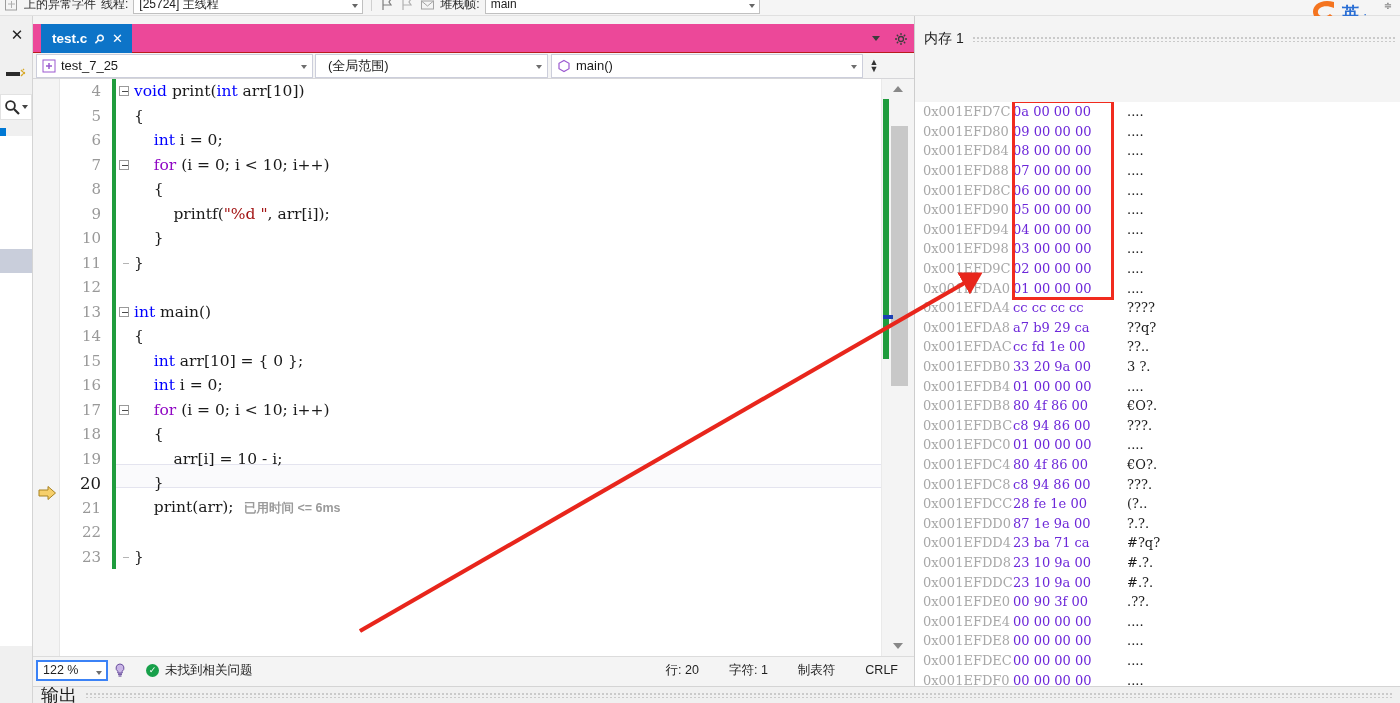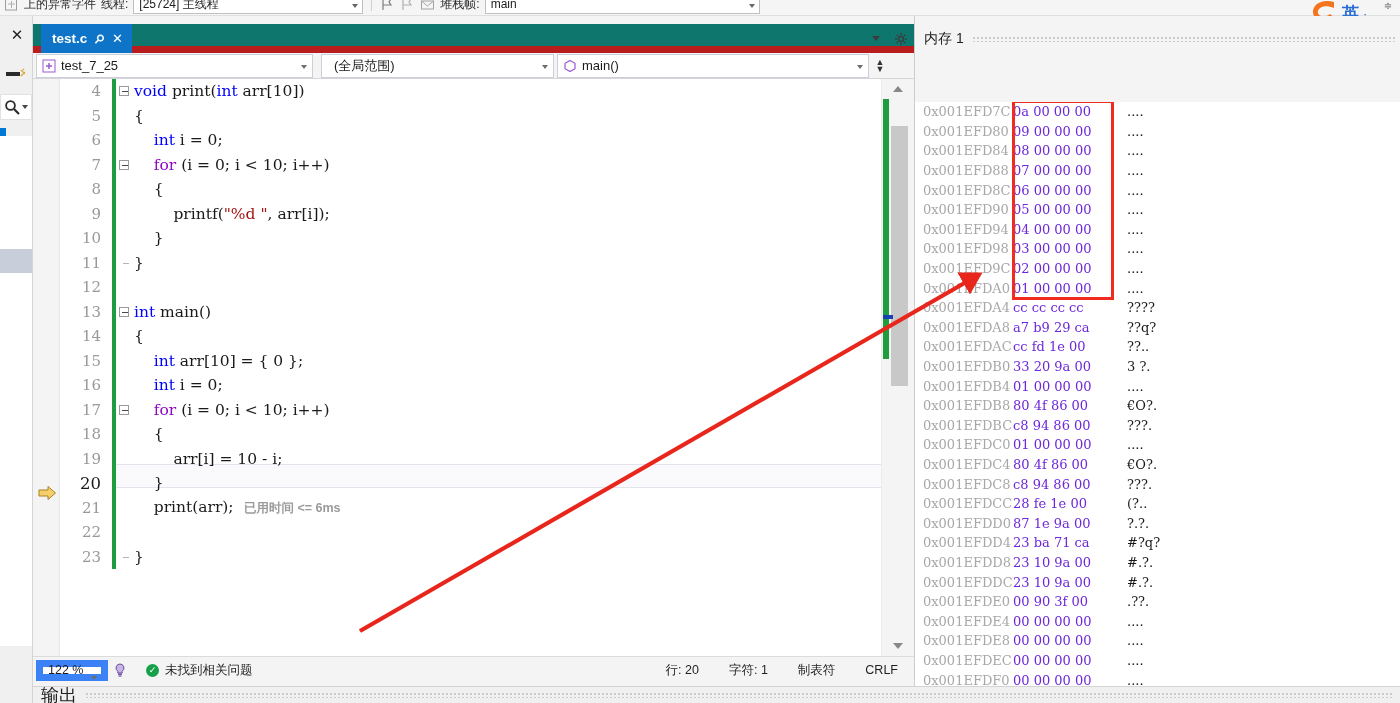--- a/index.html
+++ b/index.html
@@ -98,21 +98,21 @@
 
   
   .editor-pane {
     position: absolute; left: 33px; top: 16px; width: 881px; height: 670px;
     background: #f4f4f4;
   }
 
   
   .tabstrip {
     position: absolute; left: 0; top: 8px; width: 881px; height: 29px;
-    background: #0f766e; border-bottom: 7px solid #b91c1c;
+    background: #ec4899; border-bottom: 1px solid #b91c1c;
   }
   .tab {
     position: absolute; left: 8px; top: 0; height: 29px;
     background: #0d74c8; color: #ffffff;
     display: flex; align-items: center; gap: 8px;
     padding: 0 9px 0 11px; font-size: 13.5px; font-weight: 700;
   }
   .tab-pin { font-size: 12px; opacity: .95; transform: rotate(45deg); display:inline-block;}
   .tab-close { font-size: 13px; font-weight: 400; }
   .tabstrip-right {
@@ -135,21 +135,21 @@
     height: 24px; background: #ffffff; border: 1px solid #cccedb;
     display: flex; align-items: center; gap: 5px;
     padding: 0 16px 0 5px; position: relative; font-size: 13px; color: #1a1a1a;
   }
   .nav-combo:after {
     content: ""; position: absolute; right: 5px; top: 10px;
     border-left: 3px solid transparent; border-right: 3px solid transparent;
     border-top: 4px solid #6d6d6d;
   }
   .nc-1 { width: 277px; margin-left: 3px; }
-  .nc-2 { width: 233px; margin-left: 8px; justify-content: flex-start; padding-left: 12px;}
+  .nc-2 { width: 233px; margin-left: 2px; justify-content: flex-start; padding-left: 12px;}
   .nc-3 { width: 312px; margin-left: 3px; }
   .nav-updown {
     width: 18px; height: 24px; margin-left: 2px;
     display: flex; flex-direction: column; align-items: center; justify-content: center;
     color: #333; font-size: 9px; line-height: 7px;
   }
   .ni svg { display:block; }
 
   
   .code-area {
@@ -247,21 +247,21 @@
   }
 
   
   .statusbar {
     position: absolute; left: 0; top: 640px; width: 881px; height: 27px;
     background: #f4f4f4; border-top: 1px solid #dcdcdc;
     display: flex; align-items: center; font-size: 12.5px; color: #1f1f1f;
   }
   .zoom-combo {
     width: 72px; height: 21px; margin-left: 3px; background: #fff;
-    border: 7px solid #3b82f6; display: flex; align-items: center;
+    border: 2px solid #3b82f6; display: flex; align-items: center;
     padding: 0 14px 0 5px; position: relative; font-size: 12.5px;
   }
   .zoom-combo:after {
     content: ""; position: absolute; right: 4px; top: 9px;
     border-left: 3px solid transparent; border-right: 3px solid transparent;
     border-top: 4px solid #6d6d6d;
   }
   .sb-bulb { width: 20px; margin-left: 4px; }
   .sb-bulb svg { display:block; }
   .sb-ok {

